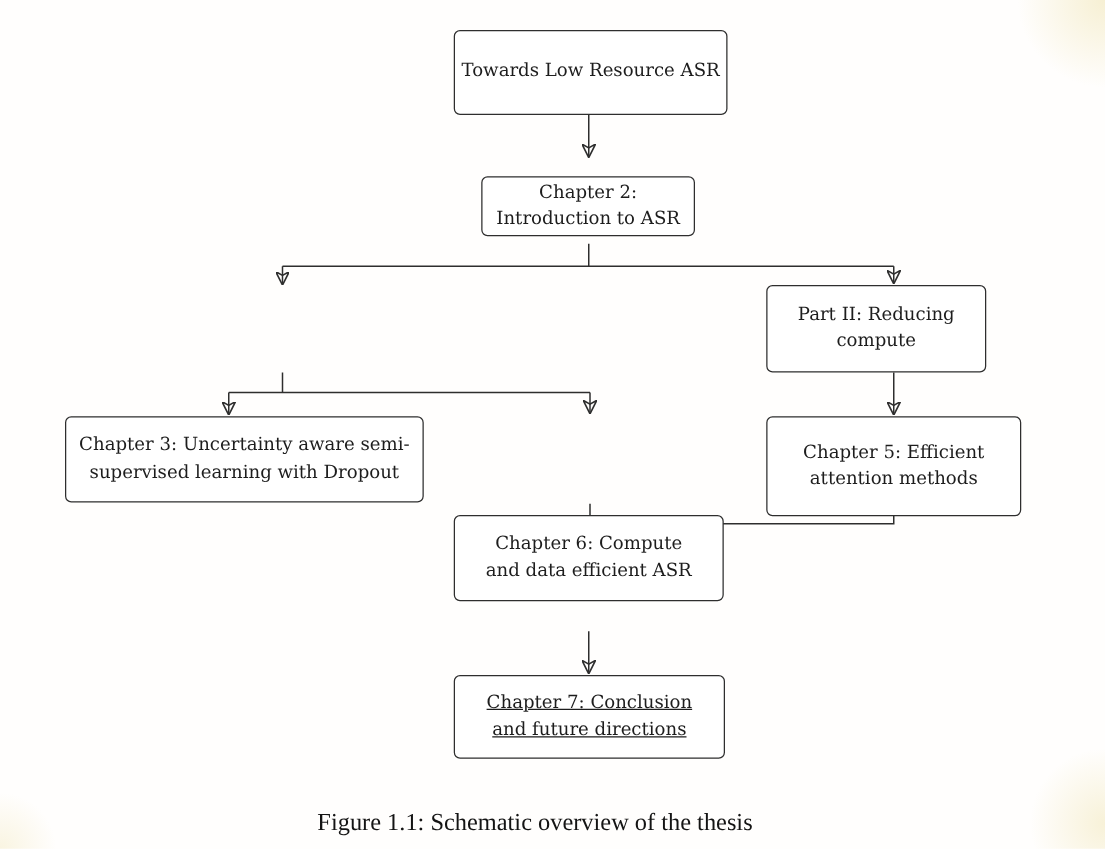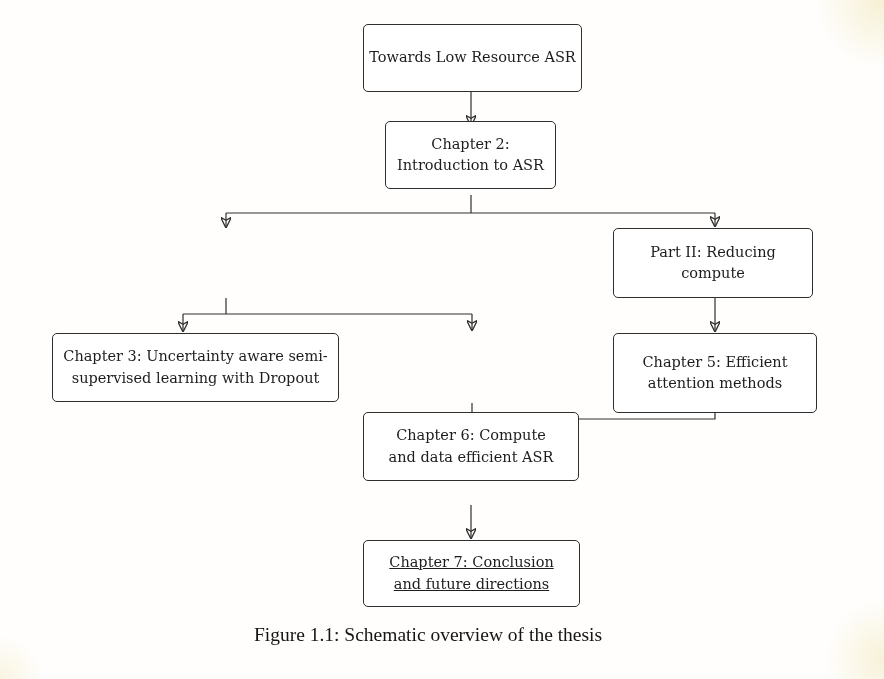--- a/index.html
+++ b/index.html
@@ -39,21 +39,21 @@
     justify-content: center;
     text-align: center;
     font-size: 14.5px;
     line-height: 1.48;
     color: #1d1d1d;
     white-space: pre-line;
     padding: 2px 3px;
   }
   .caption {
     position: absolute;
-    left: 0; top: 624px;
+    left: 0; top: 648px;
     width: 856px;
     text-align: center;
     font-family: "Liberation Serif", serif;
     font-size: 19.5px;
     color: #141414;
   }
 </style>
 </head>
 <body>
 
@@ -81,25 +81,25 @@
     <path d="M715,298 V331" marker-end="url(#arrow)"></path>
 
     <path d="M472,403 V434" marker-end="url(#arrow)"></path>
     <path d="M715,402 V419 H505 V434" marker-end="url(#arrow)"></path>
 
     <path d="M471,505 V538" marker-end="url(#arrow)"></path>
   </svg>
 
   <div class="node" style="left:363px; top:24px;  width:219px; height:68px;">Towards Low Resource ASR</div>
 
-  <div class="node" style="left:385px; top:121px; width:171px; height:68px;">Chapter 2:
+  <div class="node" style="left:385px; top:141px; width:171px; height:48px;">Chapter 2:
 Introduction to ASR</div>
 
 
-  <div class="node" style="left:613px; top:228px; width:200px; height:70px;">Part II: Reducing compute</div>
+  <div class="node" style="left:613px; top:228px; width:176px; height:70px;">Part II: Reducing compute</div>
 
   <div class="node" style="left:52px;  top:333px; width:287px; height:69px;">Chapter 3: Uncertainty aware semi-
 supervised learning with Dropout</div>
 
 
   <div class="node" style="left:613px; top:333px; width:204px; height:80px;">Chapter 5: Efficient
 attention methods</div>
 
   <div class="node" style="left:363px; top:412px; width:216px; height:69px;">Chapter 6: Compute
 and data efficient ASR</div>

